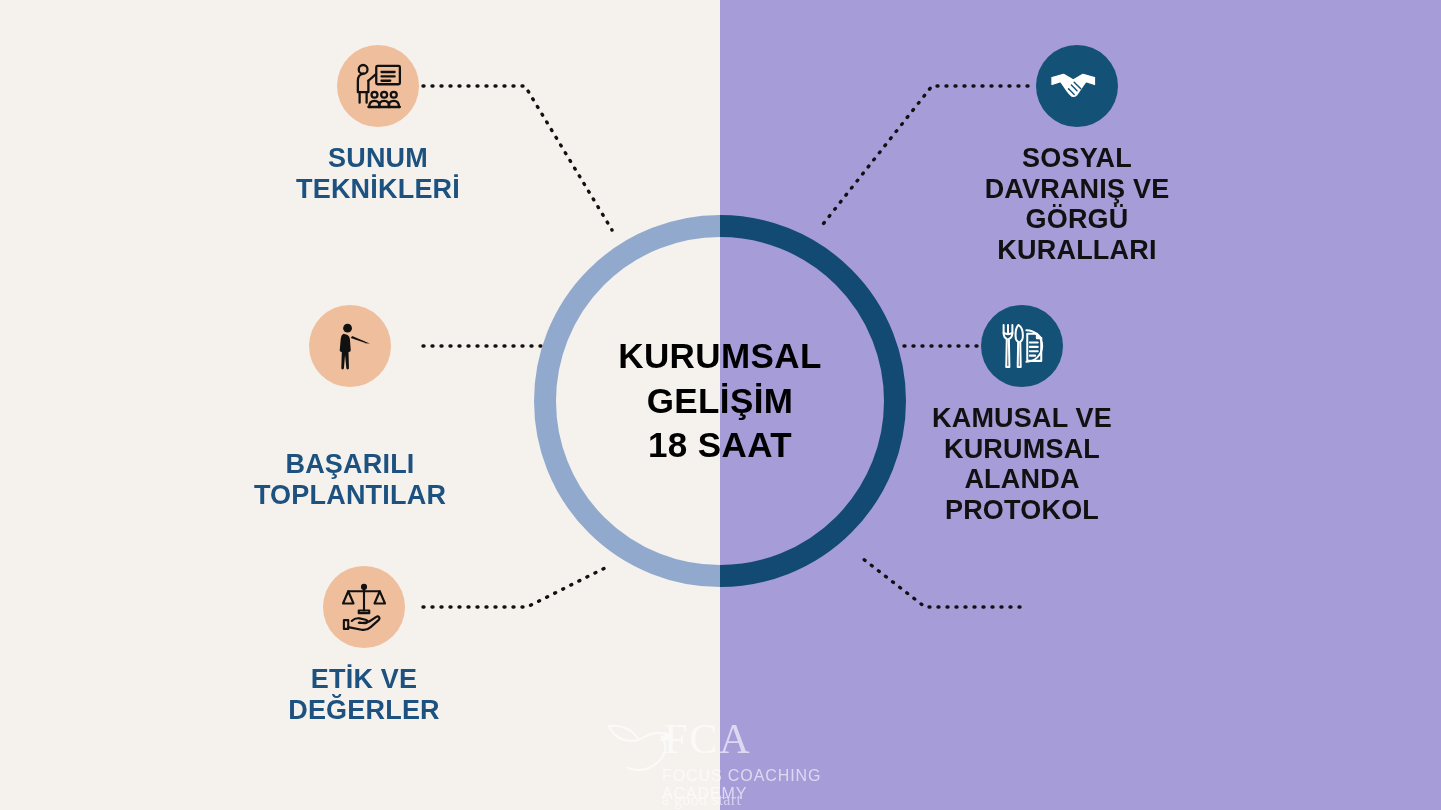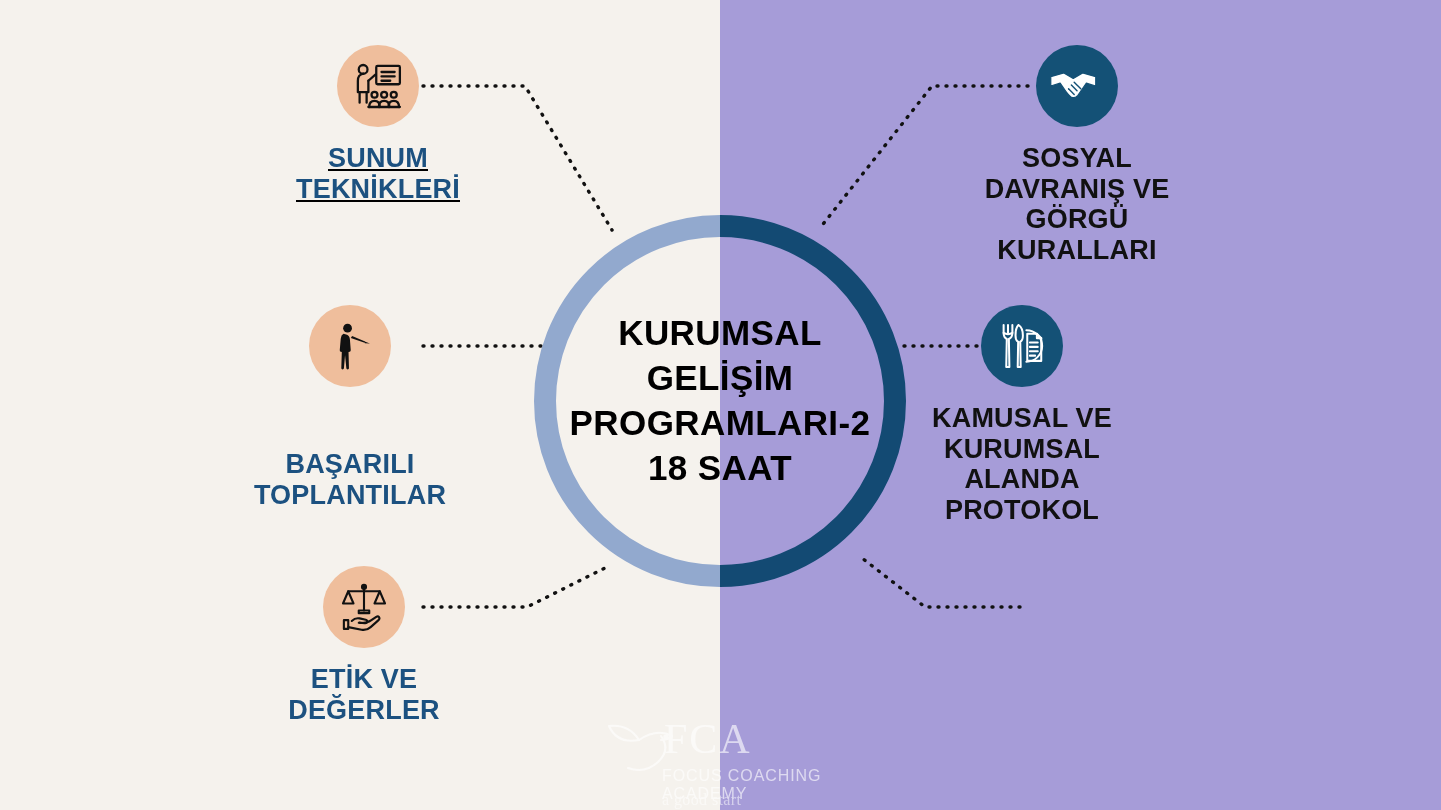--- a/index.html
+++ b/index.html
@@ -116,21 +116,21 @@
     font-weight: bold;
     font-size: 27px;
     line-height: 1.13;
     letter-spacing: 0.2px;
     white-space: pre-line;
   }
   .label-left  { color: #1C5180; }
   .label-right { color: #111111; }
 
   
-  #node-sunum      { left: 208px; top: 45px; text-decoration: underline; }
+  #node-sunum      { left: 208px; top: 45px; }
   #node-basarili   { left: 180px; top: 305px; gap: 46px; }
   #node-etik       { left: 194px; top: 566px; }
   #node-sosyal     { left: 907px; top: 45px; }
   #node-kamusal    { left: 852px; top: 305px; }
   #node-egiticinin { left: 894px; top: 566px; }
 
   
   #logo {
     position: absolute;
     left: 604px;
@@ -198,21 +198,20 @@
   <div class="center-fill">
     <div class="half-l"></div>
     <div class="half-r"></div>
   </div>
   <div class="center-ring ring-left"></div>
   <div class="center-ring ring-right"></div>
 
   <div class="center-text">
     <span>KURUMSAL</span>
     <span>GELİŞİM</span>
-    <span>PROGRAMLARI-2</span>
     <span>18 SAAT</span>
   </div>
 
   <div class="node" id="node-sunum">
     <div class="icon-circle peach">
       <svg width="56" height="56" viewBox="0 0 64 64" fill="none" stroke="#111" stroke-width="2.6" stroke-linecap="round" stroke-linejoin="round">
         <rect x="30" y="9" width="27" height="21" rx="1.5"></rect>
         <line x1="36" y1="16" x2="51" y2="16"></line>
         <line x1="36" y1="21" x2="51" y2="21"></line>
         <line x1="36" y1="26" x2="46" y2="26"></line>

